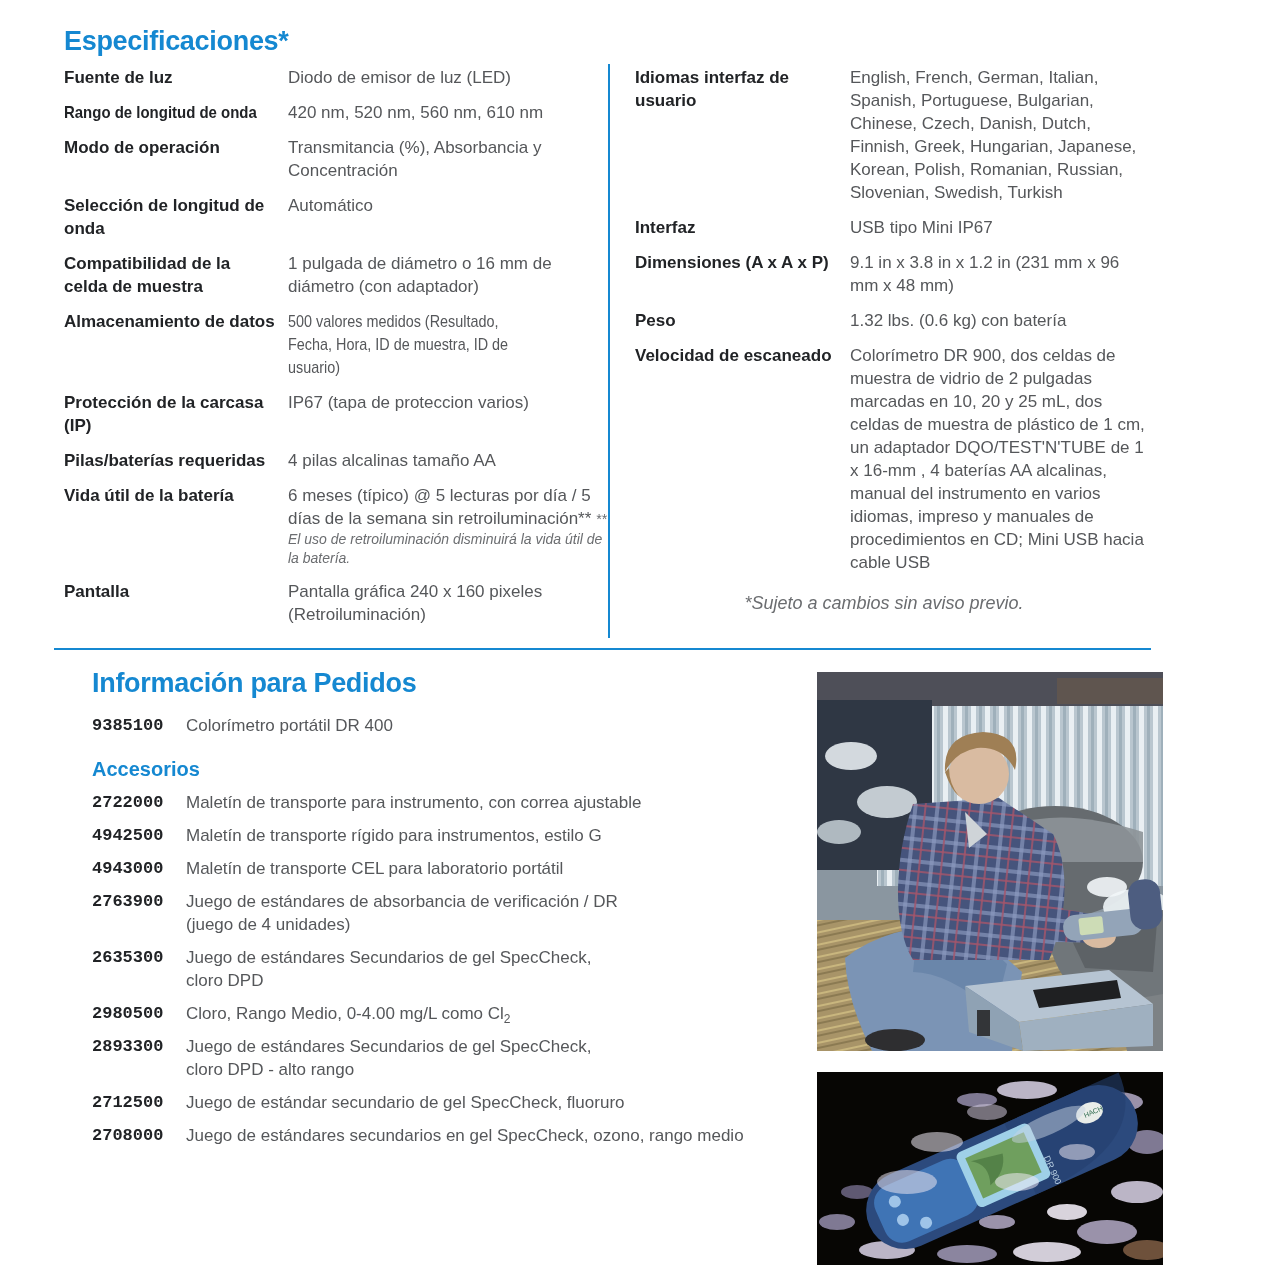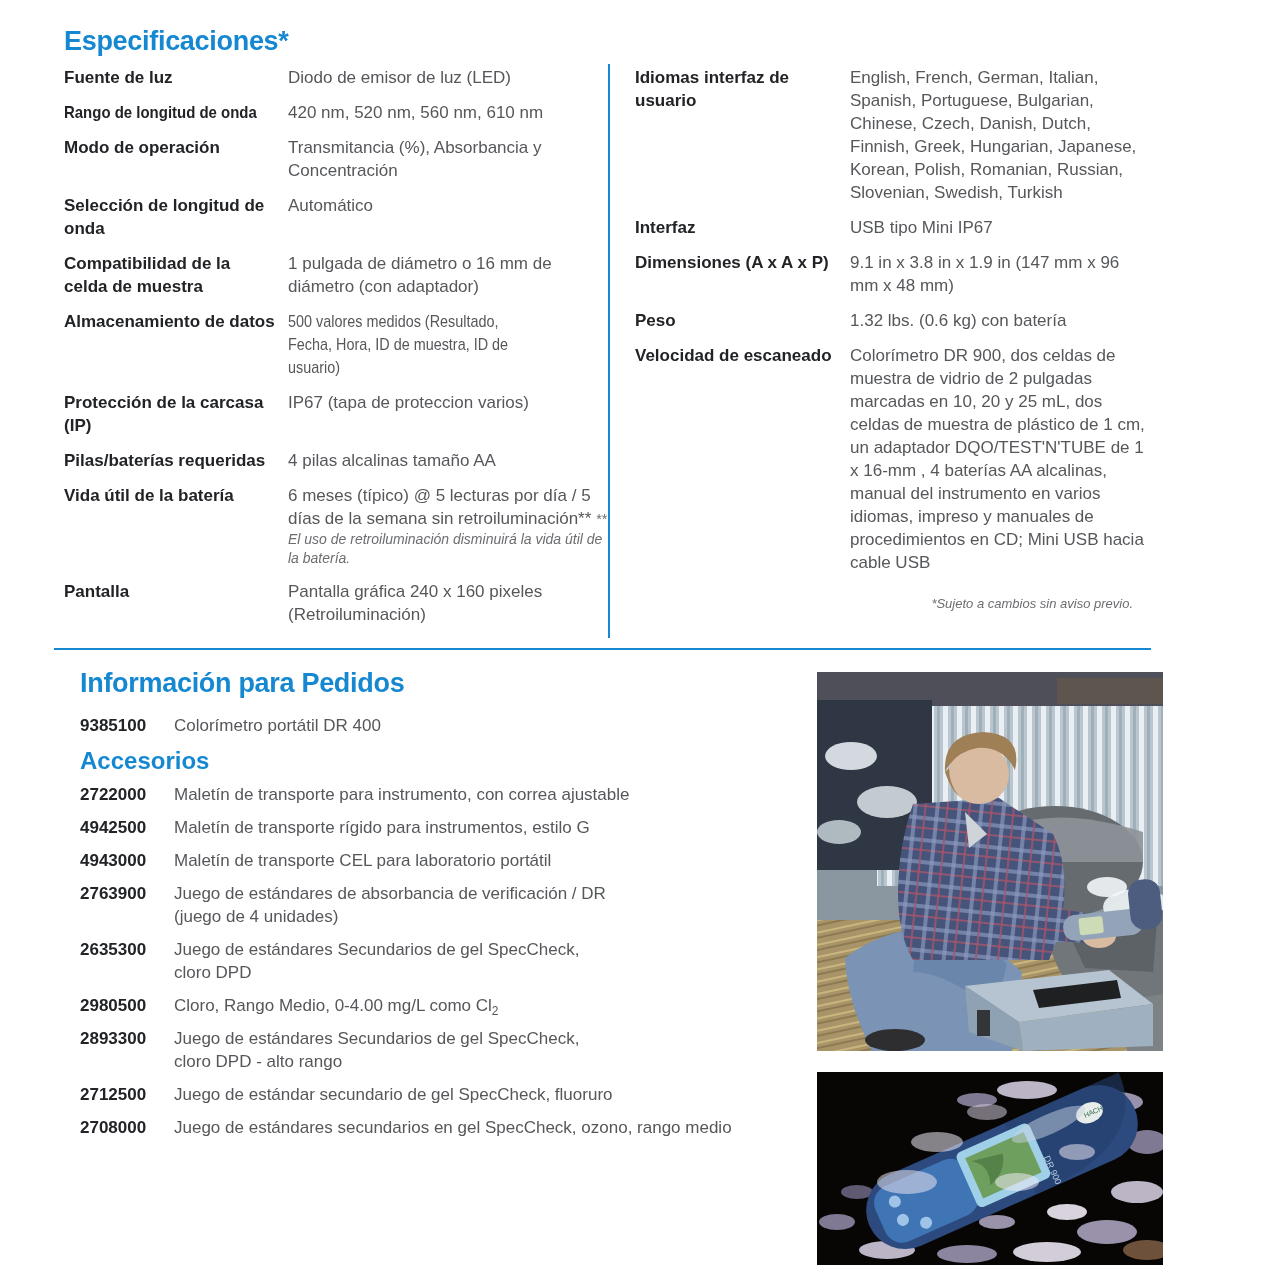--- a/index.html
+++ b/index.html
@@ -1,49 +1,49 @@
 <!DOCTYPE html>
 <html><head>
 <meta charset="utf-8">
 <style>
   * { margin:0; padding:0; box-sizing:border-box; }
   html,body { background:#ffffff; }
   body { font-family:"Liberation Sans", sans-serif; }
   .page { position:relative; width:1272px; height:1286px; background:#fff; overflow:hidden; }
 
   h1.sec-title { font-size:27px; font-weight:bold; color:#1588d1; letter-spacing:-0.3px; line-height:30px; }
-  h2.sub-title { font-size:24px; font-weight:bold; color:#1588d1; line-height:24px; margin-top:12px; margin-bottom:10px; }
+  h2.sub-title { font-size:20px; font-weight:bold; color:#1588d1; line-height:24px; margin-top:20px; margin-bottom:10px; }
 
   
   .specs { position:absolute; left:64px; top:26px; width:1087px; }
   .specs h1 { margin-bottom:8px; }
   .specs-cols { display:flex; align-items:stretch; }
   .col-left  { width:544px; padding-top:2px; }
   .col-right { flex:1; border-left:2px solid #1588d1; padding-left:25px; padding-top:2px; }
 
   .spec-row { display:flex; margin-bottom:12px; }
   .spec-label { width:224px; padding-right:10px; font-size:17px; line-height:23px; font-weight:bold; color:#212326; flex-shrink:0; }
   .col-right .spec-label { width:215px; }
   .spec-cell { flex:1; }
   .spec-value { font-size:17px; line-height:23px; color:#55575a; max-width:272px; }
   .col-right .spec-value { max-width:292px; }
   .spec-footnote { font-size:14px; line-height:19px; font-style:italic; color:#6b6d70; text-align:right; max-width:290px; margin-top:3px; }
 
   .cond-label { white-space:nowrap; display:inline-block; transform:scaleX(.88); transform-origin:0 0; }
   .cond-value { display:block; width:118%; transform:scaleX(.847); transform-origin:0 0; }
 
-  .right-footnote { font-size:13px; line-height:19px; font-style:italic; color:#6b6d70; text-align:right; padding-right:18px; margin-top:20px; }
+  .right-footnote { font-size:18px; line-height:19px; font-style:italic; color:#6b6d70; text-align:center; padding-right:18px; margin-top:20px; }
 
   .rule { position:relative; left:-10px; width:1097px; height:2px; background:#1588d1; margin-top:10px; }
 
   
-  .ordering { position:absolute; left:80px; top:668px; width:745px; }
+  .ordering { position:absolute; left:92px; top:668px; width:745px; }
   .ordering h1 { margin-bottom:16px; }
   .order-row { display:flex; margin-bottom:10px; }
-  .part-no { width:94px; font-size:17px; line-height:23px; font-weight:bold; color:#212326; flex-shrink:0; }
+  .part-no { width:94px; font-size:17px; line-height:23px; font-weight:bold; color:#212326; flex-shrink:0;font-family:Liberation Mono, monospace; }
   .item-desc { flex:1; font-size:17px; line-height:23px; color:#55575a; }
   .item-desc sub { font-size:12px; line-height:0; }
 
   
   figure.photo { position:absolute; overflow:hidden; }
   .photo-field { left:817px; top:672px; width:346px; height:379px; }
   .photo-water { left:817px; top:1072px; width:346px; height:193px; }
   figure.photo svg { display:block; width:100%; height:100%; }
 </style>
 </head>
@@ -149,21 +149,21 @@
     <span class="spec-label">Interfaz</span>
     <span class="spec-cell">
       <span class="spec-value">USB tipo Mini IP67</span>
       
     </span>
   </div>
 
   <div class="spec-row">
     <span class="spec-label">Dimensiones (A x A x P)</span>
     <span class="spec-cell">
-      <span class="spec-value">9.1 in x 3.8 in x 1.9 in (147 mm x 96 mm x 48 mm)</span>
+      <span class="spec-value">9.1 in x 3.8 in x 1.2 in (231 mm x 96 mm x 48 mm)</span>
       
     </span>
   </div>
 
   <div class="spec-row">
     <span class="spec-label">Peso</span>
     <span class="spec-cell">
       <span class="spec-value">1.32 lbs. (0.6 kg) con batería</span>
       
     </span>

